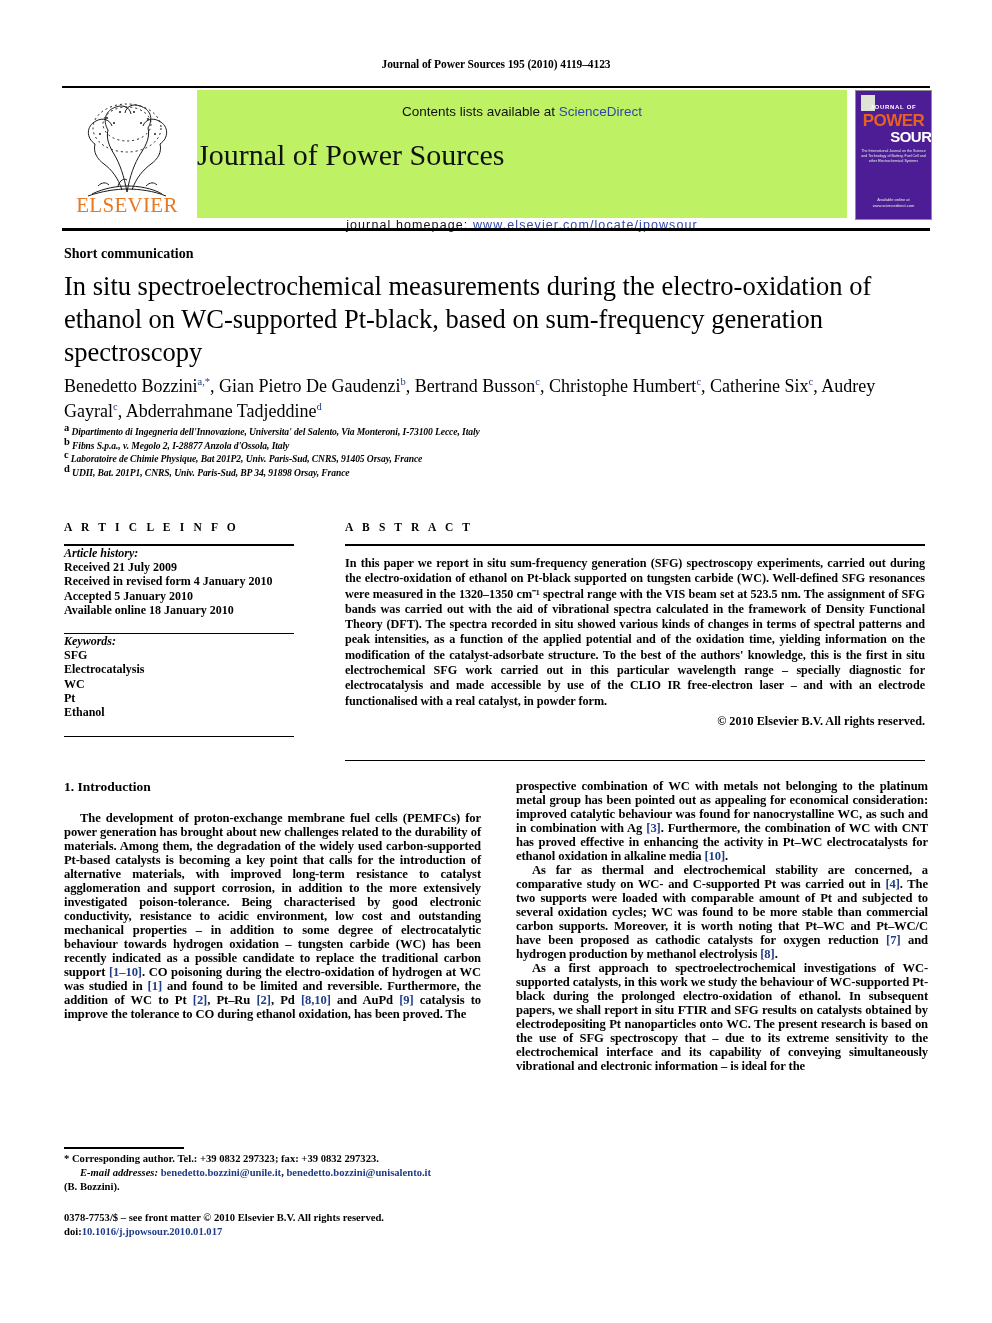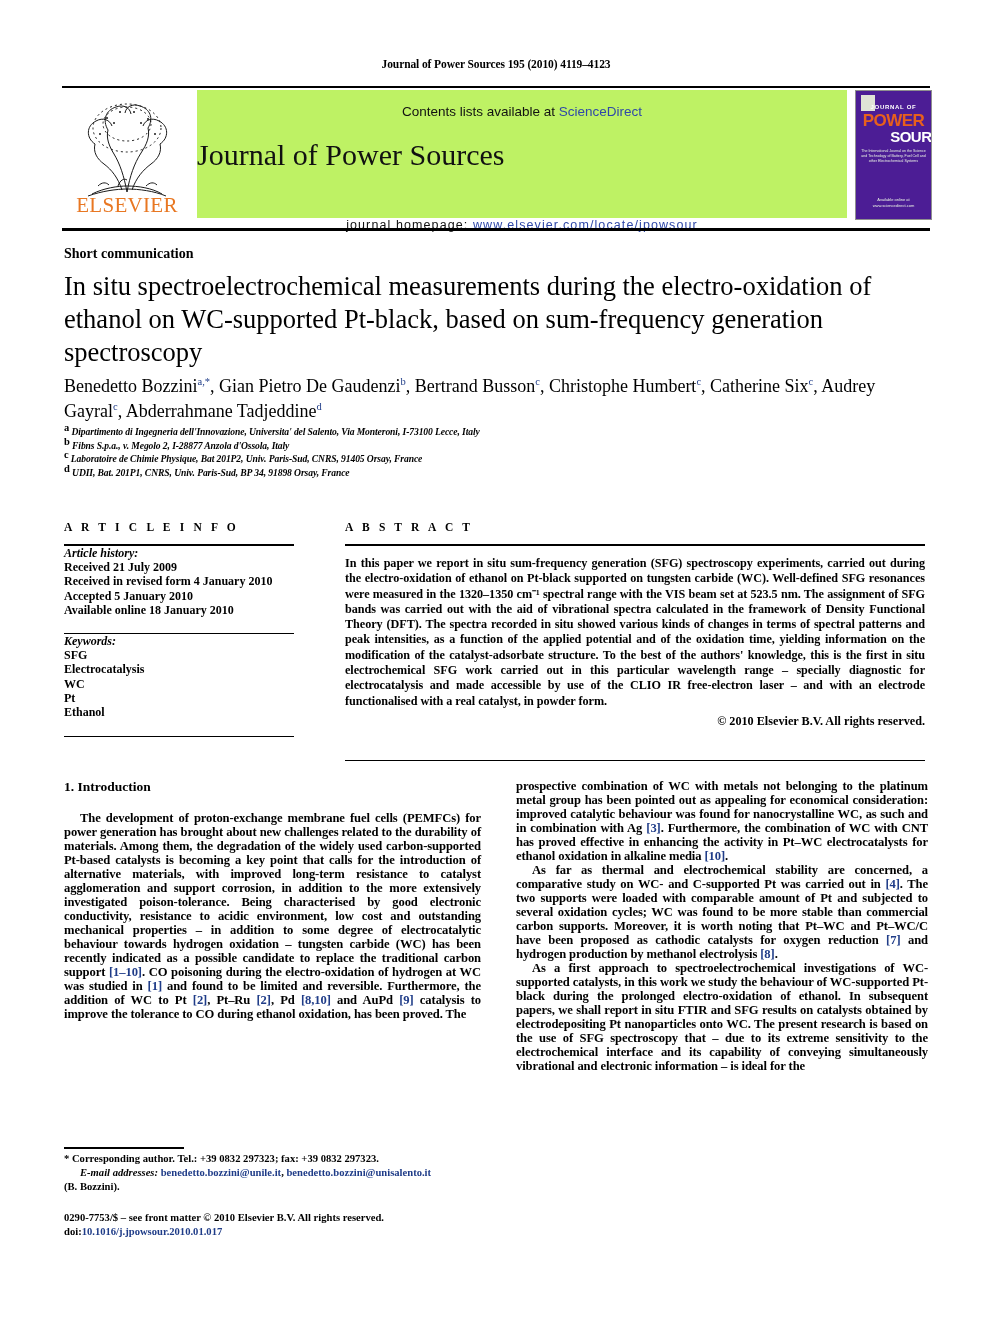--- a/index.html
+++ b/index.html
@@ -457,17 +457,17 @@
     <div>* Corresponding author. Tel.: +39 0832 297323; fax: +39 0832 297323.</div>
     <div style="padding-left:16px;">
       <span class="em">E-mail addresses:</span>
       <span class="mail">benedetto.bozzini@unile.it</span><span>,</span>
       <span class="mail">benedetto.bozzini@unisalento.it</span>
     </div>
     <div>(B. Bozzini).</div>
   </div>
 
   <div class="imprint">
-    <div>0290-7753/$ – see front matter © 2010 Elsevier B.V. All rights reserved.</div>
+    <div>0378-7753/$ – see front matter © 2010 Elsevier B.V. All rights reserved.</div>
     <div><span>doi:</span><span class="doi-link">10.1016/j.jpowsour.2010.01.017</span></div>
   </div>
 
 </div>
 
 </body></html>

